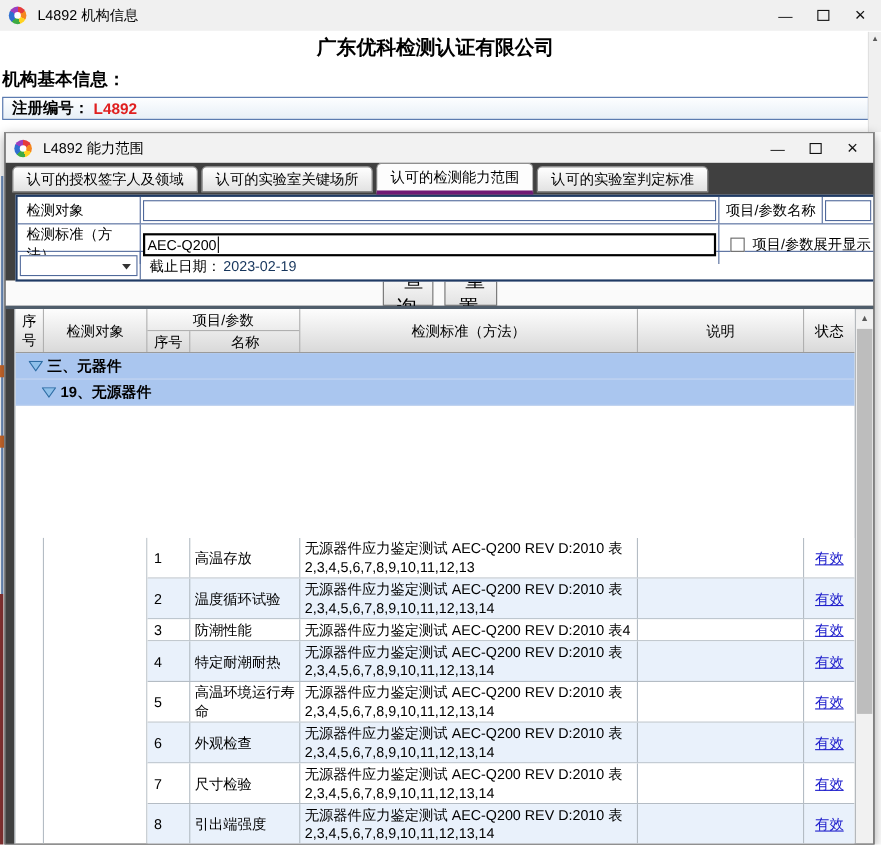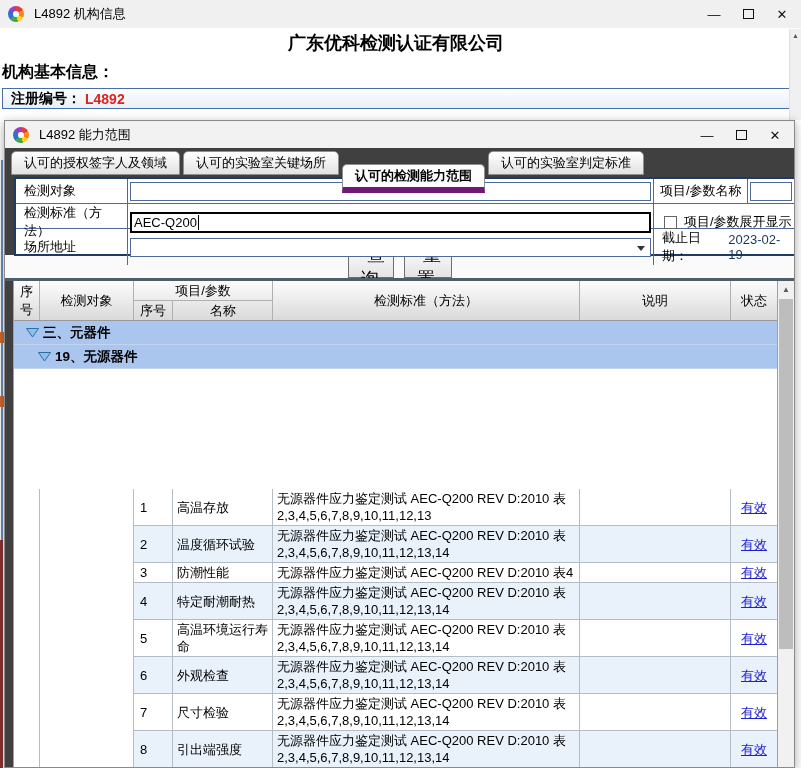--- a/index.html
+++ b/index.html
@@ -35,21 +35,21 @@
   
   #fw { position:absolute; left:4px; top:120px; width:791px; height:648px; background:#404040;
     border:1px solid #8a8a8a; box-shadow:0 3px 10px rgba(0,0,0,0.35); overflow:hidden; }
   #fw .titlebar { height:27px; background:#f2f2f2; }
   #fw .win-controls { height:27px; }
 
   
   #tabs { position:absolute; left:6px; top:27px; height:29px; display:flex; align-items:flex-start; gap:3px; z-index:2; }
   .tab { margin-top:3px; height:24px; padding:0 12px; display:flex; align-items:center; font-size:13px; color:#000;
     border:1px solid #8f8f8f; border-radius:5px 5px 0 0; background:linear-gradient(#ffffff,#e2e2e2); cursor:default; white-space:nowrap; }
-  .tab.active { margin-top:16px; height:29px; background:#fdfdfd; border-bottom:6px solid #701a75; z-index:3;font-weight:bold; }
+  .tab.active { margin-top:0; height:29px; background:#fdfdfd; border-bottom:4px solid #701a75; z-index:3; }
 
   
   #form { position:absolute; left:9px; top:56px; width:782px; border:2px solid #1f3a64; background:#fff; z-index:1; }
   .frow { display:grid; grid-template-columns:112px 526px 1fr; height:25px; border-bottom:1px solid #50699b; }
   .frow:last-child { border-bottom:none; }
   .fcell { display:flex; align-items:center; font-size:13px; color:#000; }
   .flabel { padding-left:8px; border-right:1px solid #50699b; }
   .ffield { border-right:1px solid #50699b; padding:0 2px; }
   .fright { padding:0; }
   input.txt { width:100%; height:19px; border:1px solid #50699b; font-size:13px; padding:0 3px; font-family:inherit; background:#fff; }
@@ -184,21 +184,20 @@
             <span class="caret"></span>
           </div>
         </div>
         <div class="fcell fright">
           <span class="chk"></span>
           <span>项目/参数展开显示</span>
         </div>
       </div>
 
       <div class="frow">
-        <div class="fcell flabel">场所地址</div>
         <div class="fcell ffield">
           <div class="fselect">
             <span class="arr"></span>
           </div>
         </div>
         <div class="fcell fright deadline">
           <span>截止日期：</span>
           <span class="val">2023-02-19</span>
         </div>
       </div>

